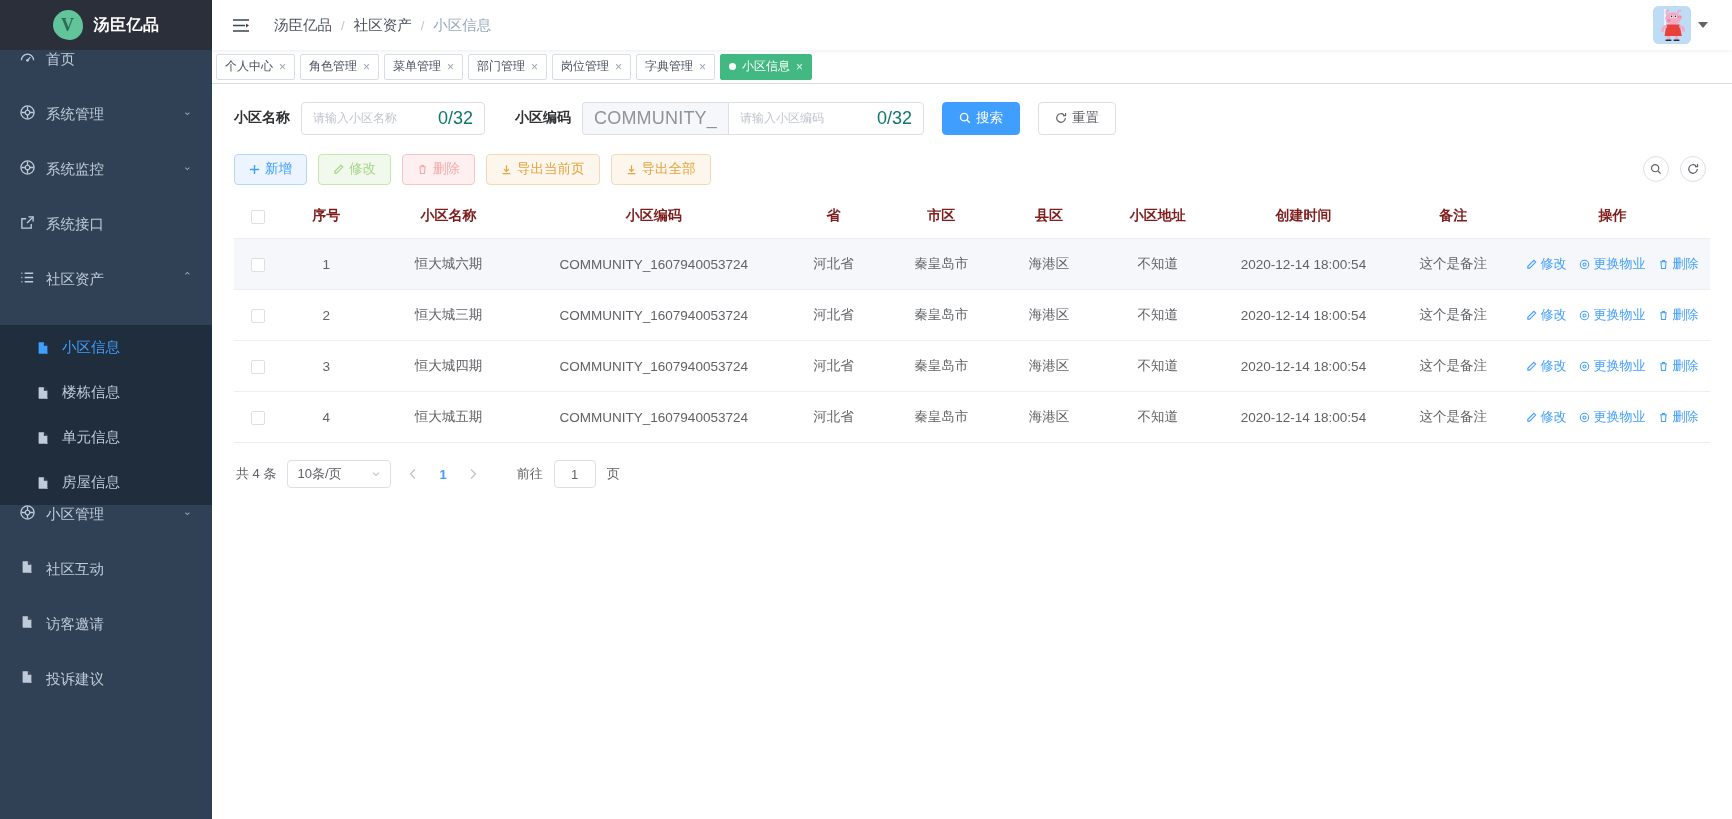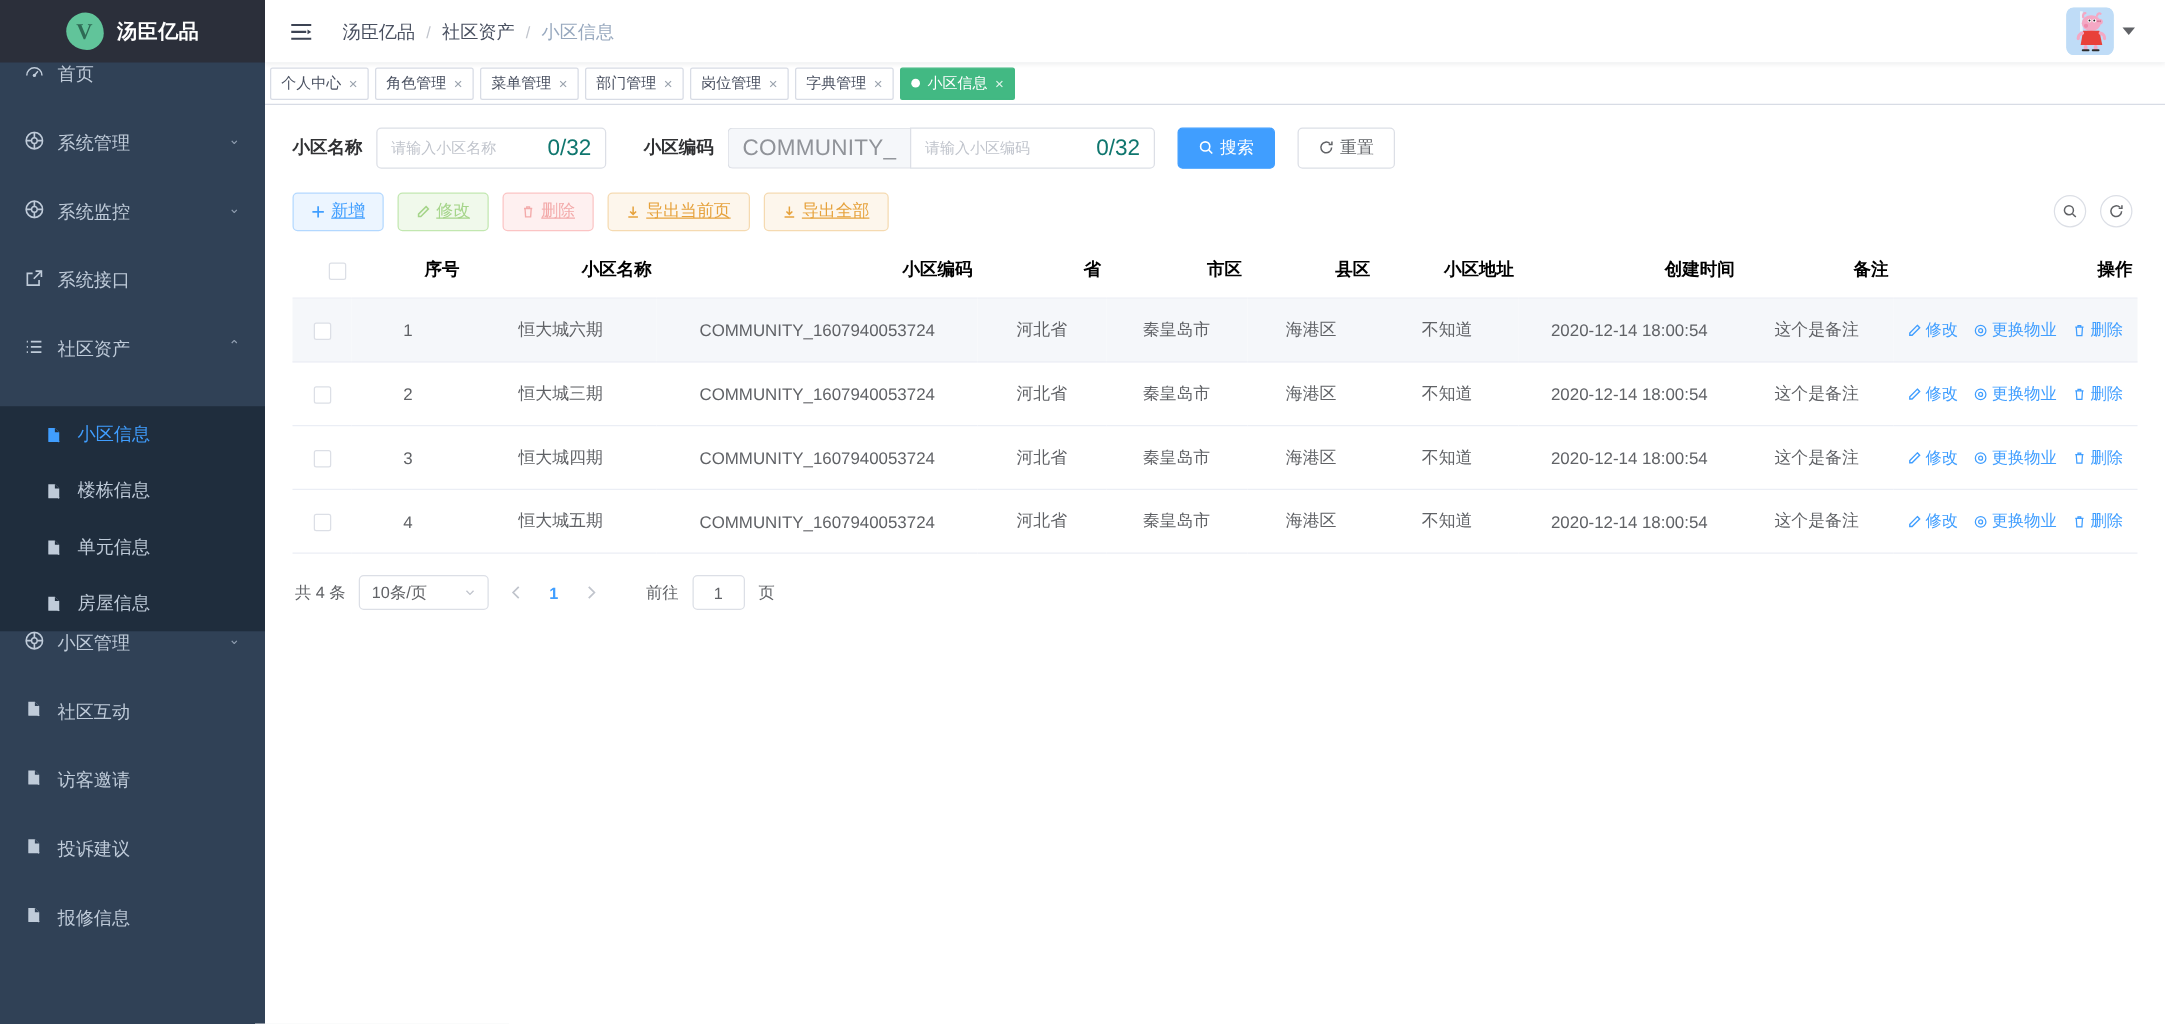--- a/index.html
+++ b/index.html
@@ -108,36 +108,35 @@
   }
   .btn-primary { background: #409eff; color: #fff; border-color: #409eff; }
   .btn-default { background: #fff; color: #606266; border-color: #dcdfe6; }
 
   
   .action-row { display: flex; align-items: center; margin-bottom: 8px; height: 34px; }
   .abtn {
     height: 31px; border-radius: 4px; display: inline-flex; align-items: center; justify-content: center;
     gap: 5px; padding: 0 14px; font-size: 13.5px; cursor: pointer; border: 1px solid; margin-right: 11px;
     white-space: nowrap;
-    text-decoration: underline;
   }
   .abtn.plain-blue  { background: #ecf5ff; border-color: #b3d8ff; color: #409eff; }
   .abtn.plain-green { background: #f0f9eb; border-color: #c2e7b0; color: #a5d58a; }
   .abtn.plain-red   { background: #fef0f0; border-color: #fbc4c4; color: #f3aaaa; }
   .abtn.plain-warn  { background: #fdf6ec; border-color: #f5dab1; color: #e6a23c; }
   .tools { margin-left: auto; display: flex; gap: 11px; padding-right: 4px; }
   .tool-circle {
     width: 26px; height: 26px; border-radius: 50%; border: 1px solid #dcdfe6; background: #fff;
     display: flex; align-items: center; justify-content: center; cursor: pointer; color: #606266;
   }
 
   
   table.grid { width: 100%; border-collapse: collapse; table-layout: fixed; }
   table.grid th {
-    font-size: 14px; color: #000000; font-weight: 700; text-align: right;
+    font-size: 14px; color: #7f1d1d; font-weight: 700; text-align: center;
     padding: 13px 4px; border-bottom: 1px solid #ebeef5; background: #fff;
   }
   table.grid td {
     font-size: 13.5px; color: #606266; text-align: center;
     padding: 16px 4px; border-bottom: 1px solid #ebeef5;
   }
   table.grid tr.hovered td { background: #f5f7fa; }
   .cb {
     width: 14px; height: 14px; border: 1px solid #dcdfe6; border-radius: 2px;
     background: #fff; display: inline-block; vertical-align: middle; cursor: pointer;
@@ -314,30 +313,20 @@
         <span class="mi-ico">
           <svg width="14" height="14" viewBox="0 0 16 16">
               <path d="M3 1.5h6l4 4V14a.5.5 0 0 1-.5.5h-9A.5.5 0 0 1 3 14z" fill="#bfcbd9"></path>
               <path d="M9 1.5v4h4" fill="#304156"></path>
               <path d="M10.5 12.5 13 14.5" stroke="#bfcbd9" stroke-width="1.2" fill="none"></path>
             </svg>
         </span>
         <span class="mi-label">投诉建议</span>
       </div>
 
-      <div class="menu-item">
-        <span class="mi-ico">
-          <svg width="14" height="14" viewBox="0 0 16 16">
-              <path d="M3 1.5h6l4 4V14a.5.5 0 0 1-.5.5h-9A.5.5 0 0 1 3 14z" fill="#bfcbd9"></path>
-              <path d="M9 1.5v4h4" fill="#304156"></path>
-              <path d="M10.5 12.5 13 14.5" stroke="#bfcbd9" stroke-width="1.2" fill="none"></path>
-            </svg>
-        </span>
-        <span class="mi-label">报修信息</span>
-      </div>
 
     </nav>
   </aside>
 
   <div class="main">
 
     <header class="navbar">
       <div class="hamburger">
         <svg width="18" height="15" viewBox="0 0 18 15" fill="none" stroke="#3c4353" stroke-width="1.7">
           <path d="M1 2h16M1 7.5h12M1 13h16"></path>

